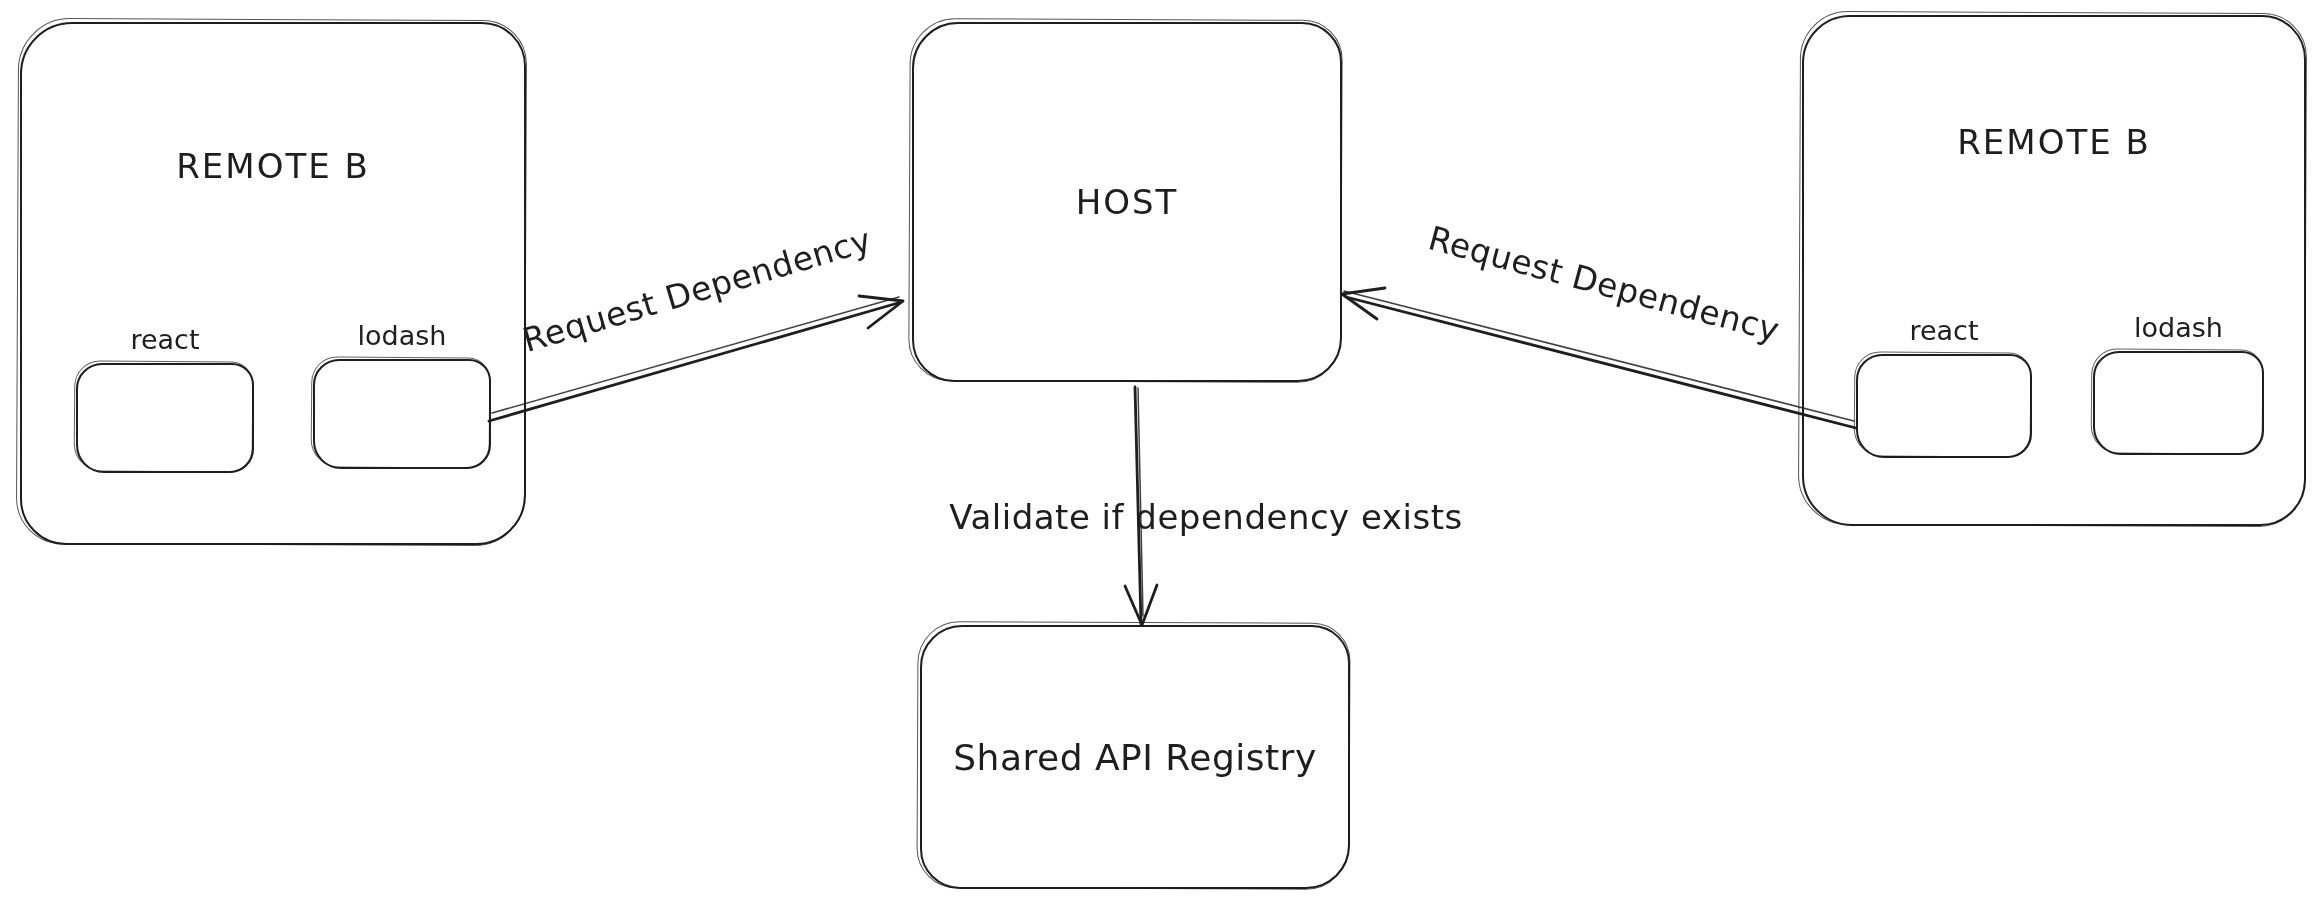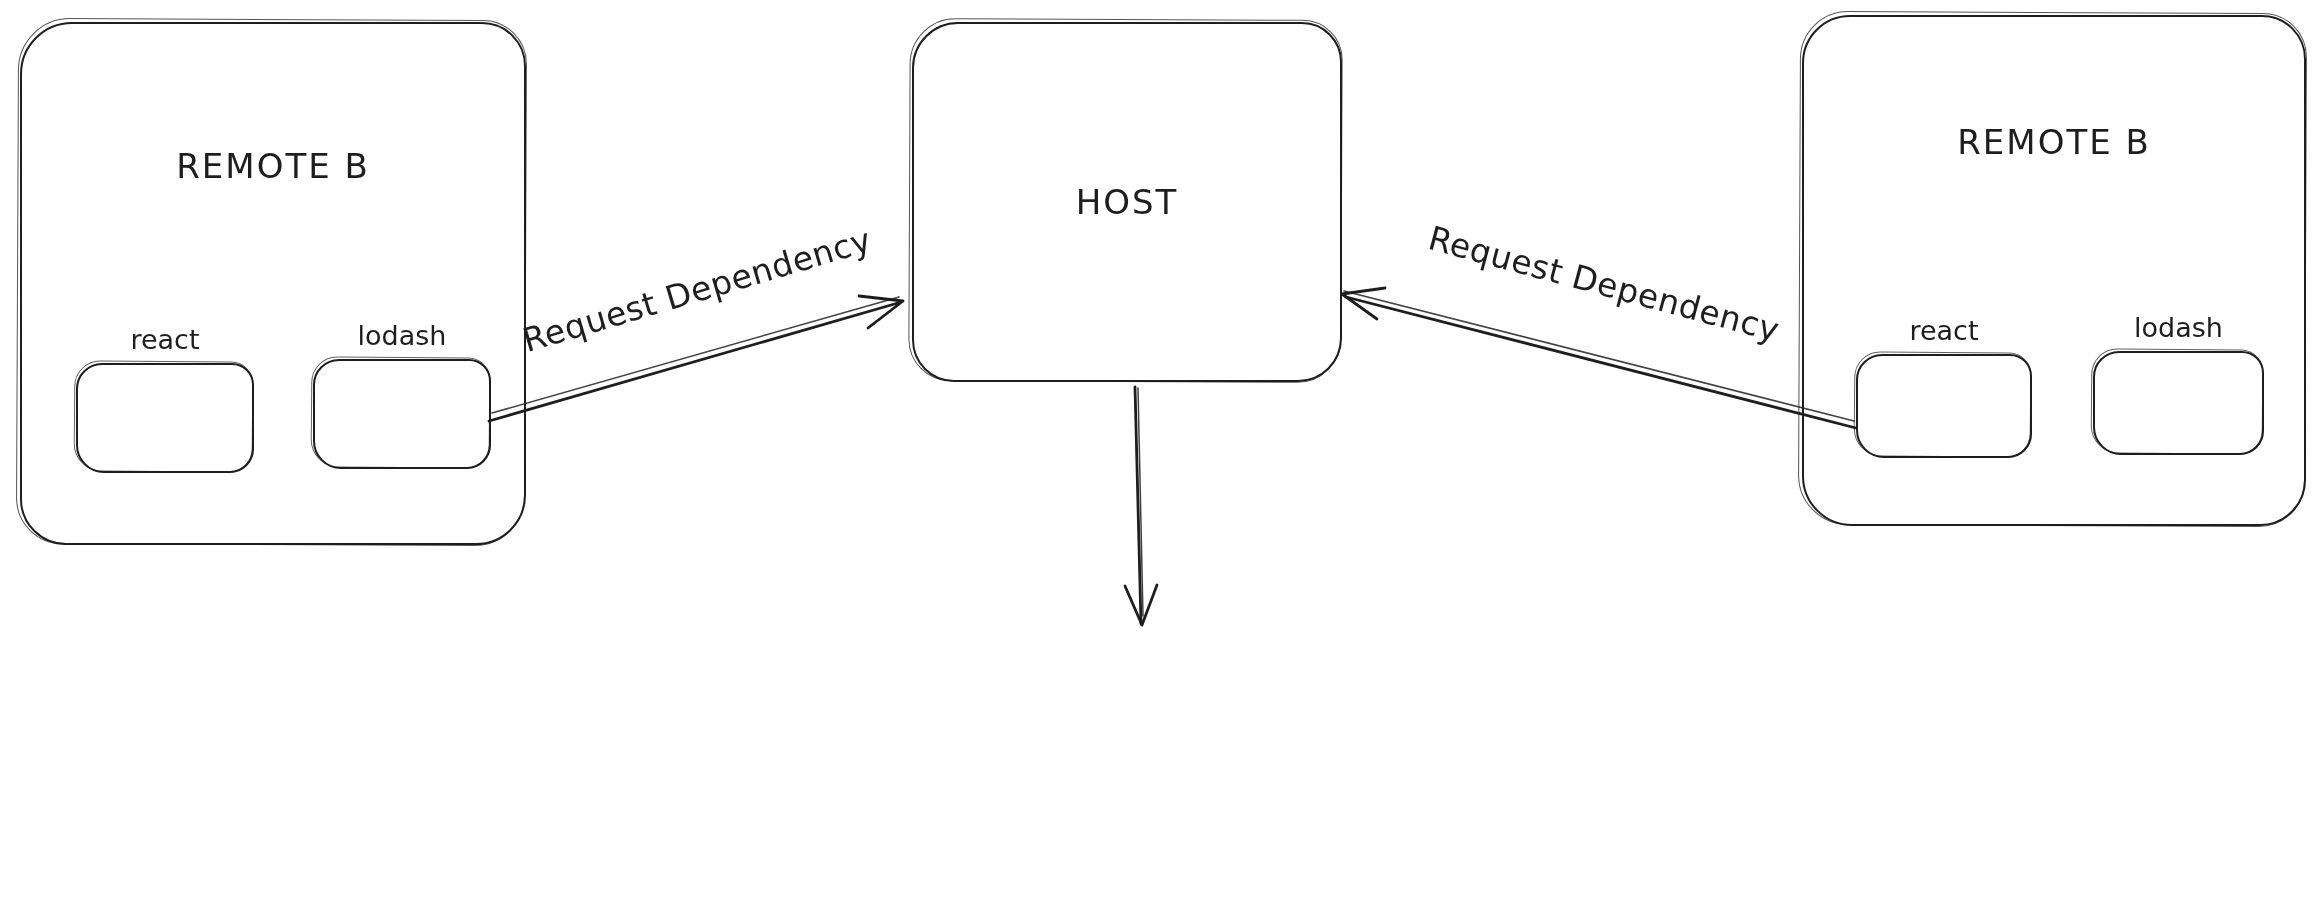--- a/index.html
+++ b/index.html
@@ -182,17 +182,21 @@
     <div class="module module-react">
       <div class="module-label">react</div>
       <div class="module-box"></div>
     </div>
     <div class="module module-lodash">
       <div class="module-label">lodash</div>
       <div class="module-box"></div>
     </div>
   </div>
 
+  <div class="node node-registry">
+    <div class="registry-title">Shared API Registry</div>
+  </div>
 
   <div class="edge-label edge-label-left">Request Dependency</div>
   <div class="edge-label edge-label-right">Request Dependency</div>
+  <div class="edge-label edge-label-validate">Validate if dependency exists</div>
 
 </div>
 
 </body></html>

